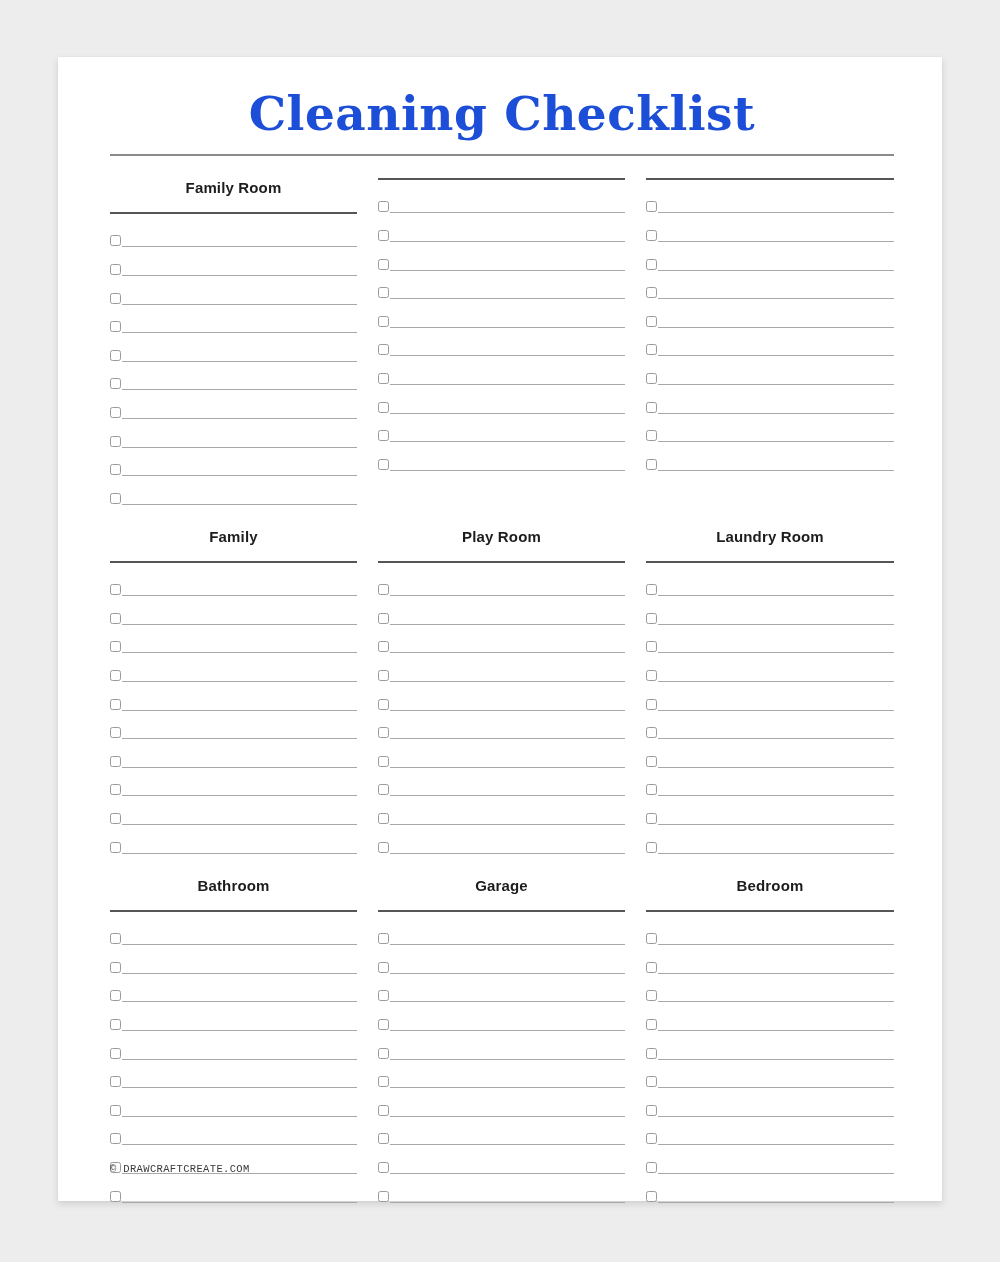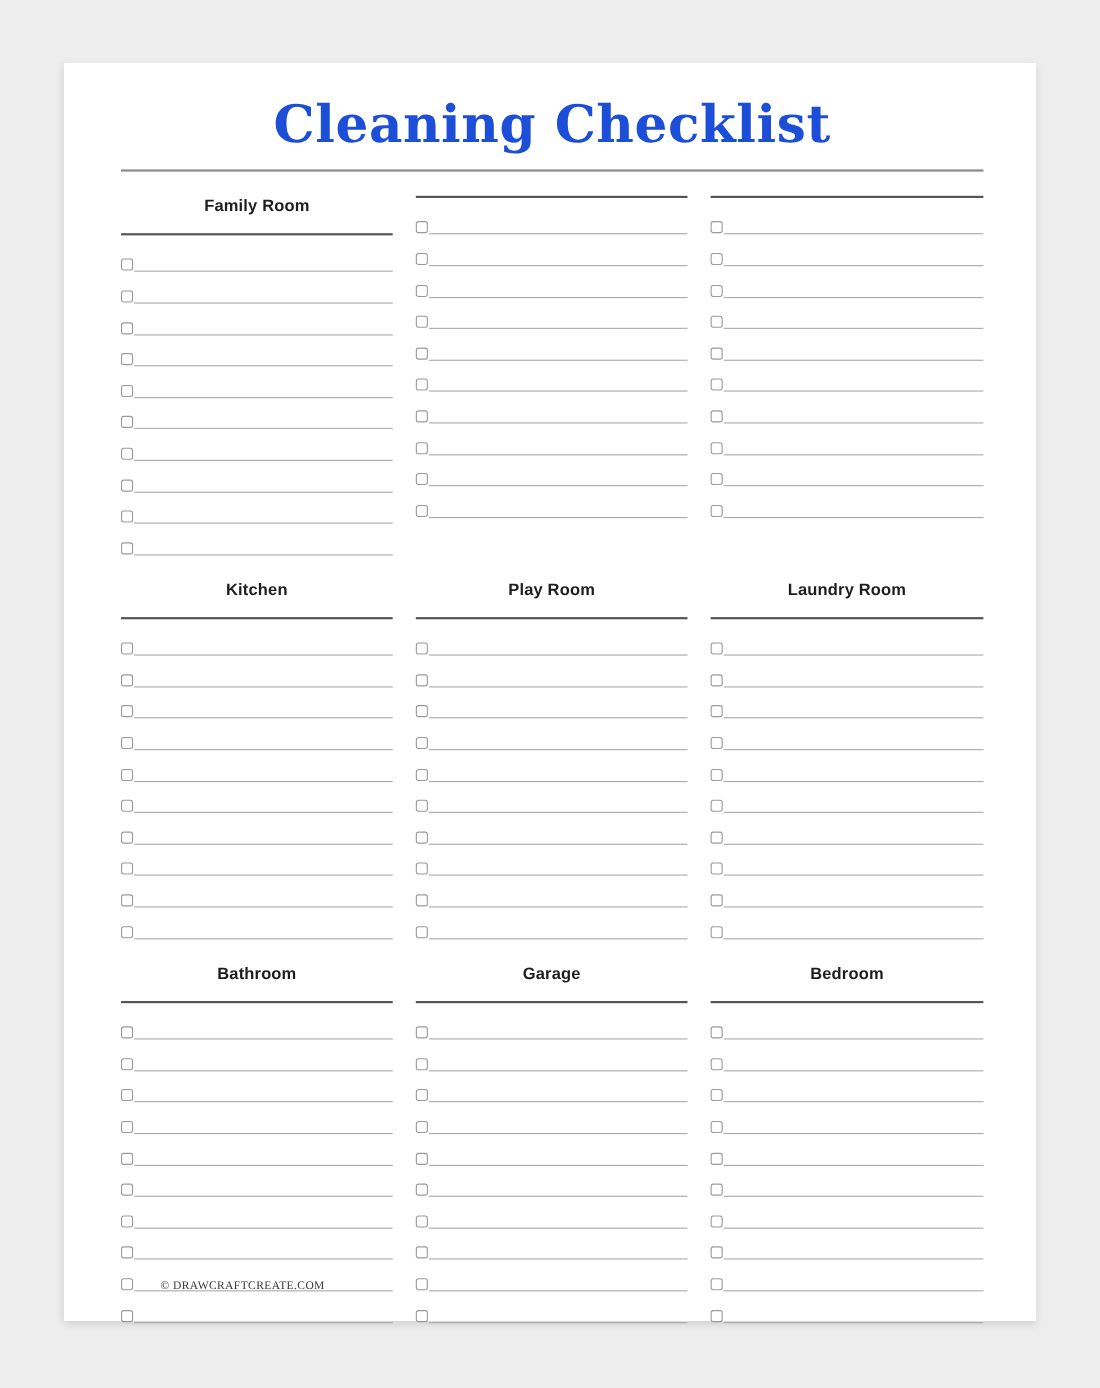--- a/index.html
+++ b/index.html
@@ -115,26 +115,25 @@
     border-bottom: 1px solid #a9a9a9;
     margin-left: 1px;
     margin-bottom: 0;
   }
 
   
   .footer {
     position: absolute;
     left: 52px;
     bottom: 26px;
-    font-family: Liberation Serif, serif;
+    font-family: Liberation Mono, monospace;
     font-size: 10.5px;
     letter-spacing: 0.35px;
     color: #3a3a3a;
     white-space: nowrap;
-    padding-left: 36px;
   }
 </style>
 </head>
 <body>
 
 <div class="sheet">
   <div class="page-inner">
 
     <h1 class="title">Cleaning Checklist</h1>
 
@@ -265,21 +264,21 @@
           <div class="row">
             <span class="checkbox"></span>
             <span class="writeline"></span>
           </div>
           <div class="row">
             <span class="checkbox"></span>
             <span class="writeline"></span>
           </div>
         </div>
         <div class="block">
-          <div class="block-title">Kitchen</div>
+          <div class="block-title">Family</div>
           <div class="block-rule"></div>
           <div class="row">
             <span class="checkbox"></span>
             <span class="writeline"></span>
           </div>
           <div class="row">
             <span class="checkbox"></span>
             <span class="writeline"></span>
           </div>
           <div class="row">

